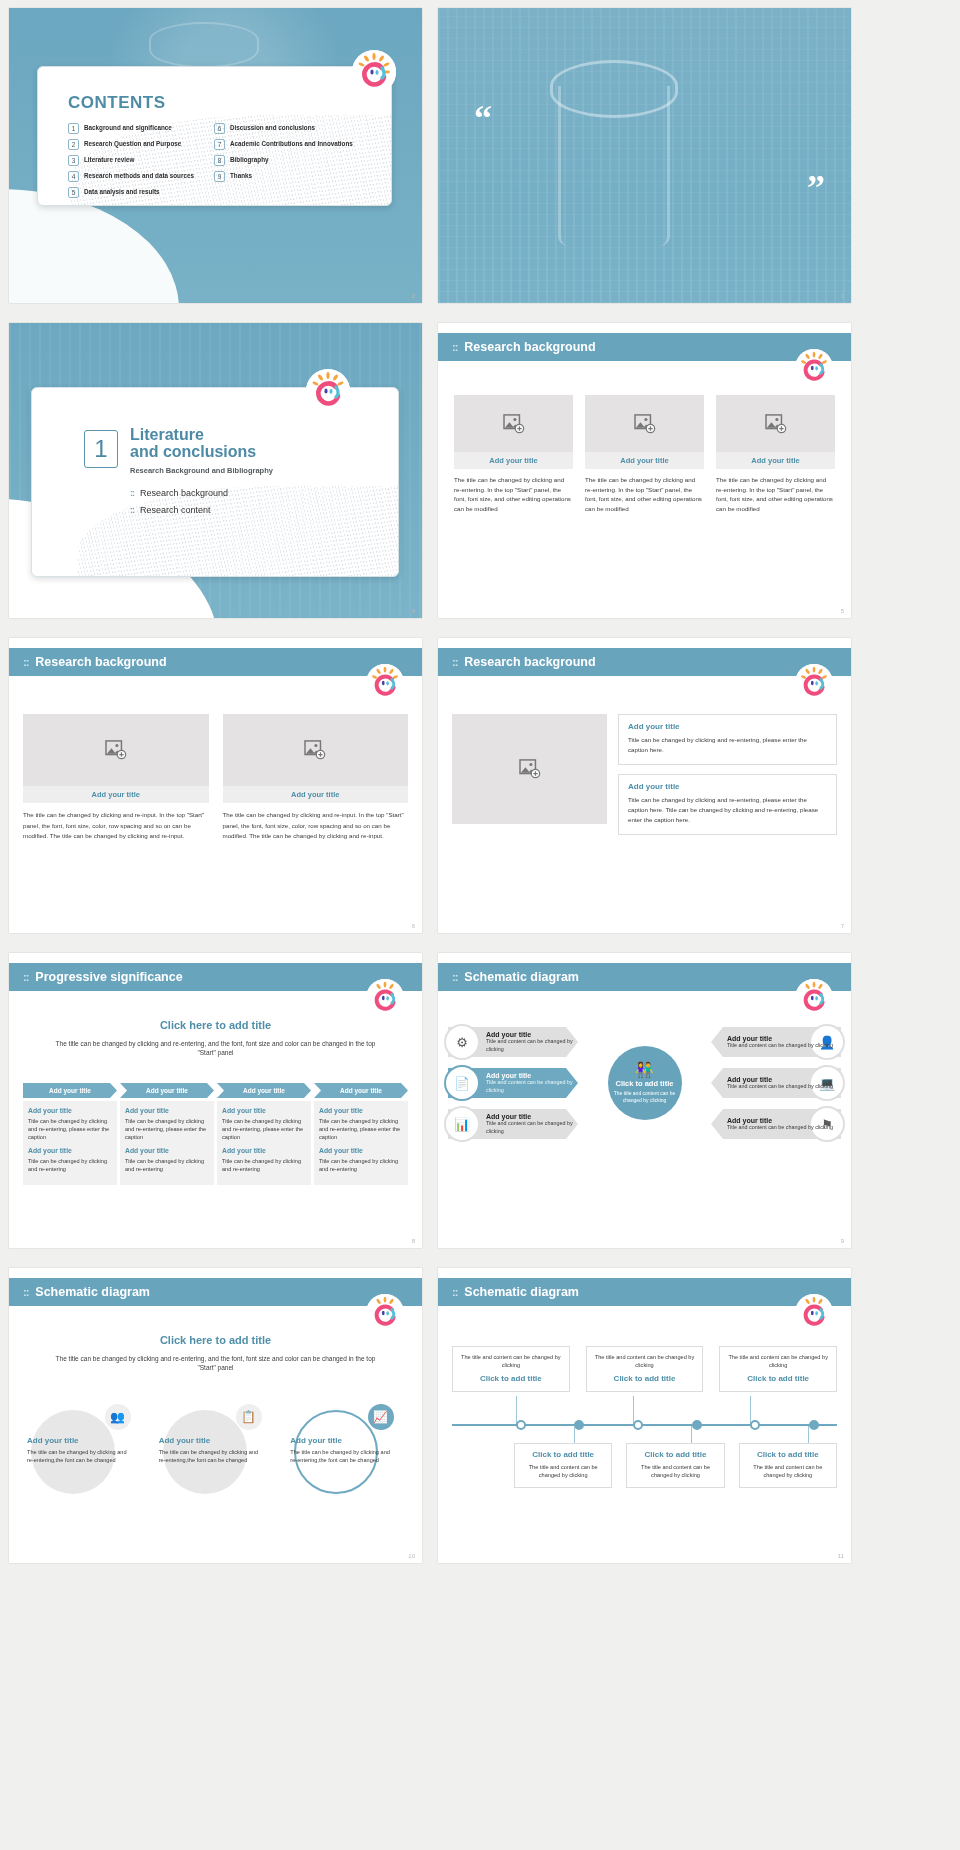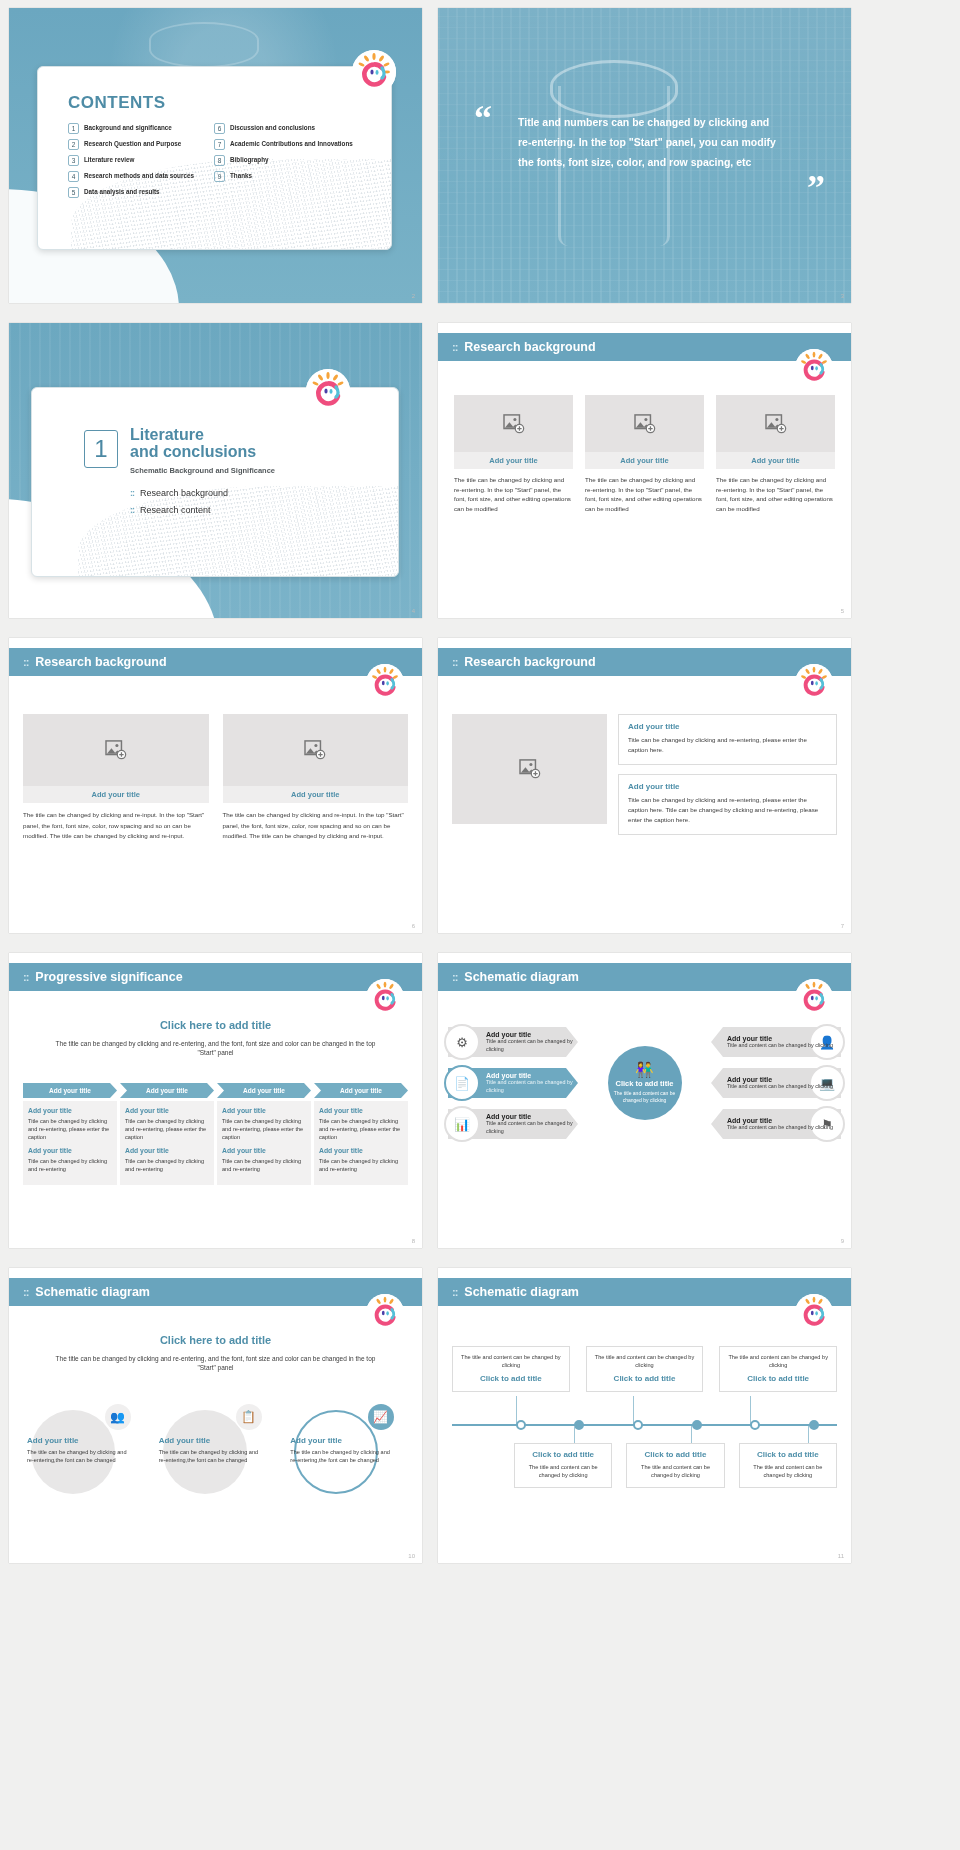--- a/index.html
+++ b/index.html
@@ -37,21 +37,21 @@
   .s2 .bldg { position:absolute; inset:0;
      background:
       radial-gradient(ellipse at 52% 22%, rgba(255,255,255,.16) 0 14%, transparent 38%),
       linear-gradient(180deg,#6ba7c0,#79b2c7);
      opacity:1; }
   .s2 .tower { position:absolute; left:140px; top:14px; width:110px; height:46px;
      border-radius:50%/40%; border:2px solid rgba(255,255,255,.22); }
   .s2 .whitewave { position:absolute; left:-10px; bottom:-6px; width:180px; height:120px;
      background:#fff; border-radius:0 100% 0 0 / 0 100% 0 0; opacity:.95;}
   .card {
-    position:absolute; left:28px; top:58px; width:355px; height:184px;
+    position:absolute; left:28px; top:58px; width:355px; height:140px;
     background:#fff; border:1px solid #d7e2e6; border-radius:6px;
     box-shadow:0 2px 6px rgba(0,0,0,.14);
     overflow:hidden;
   }
   .card .mesh { position:absolute; right:-10px; bottom:-20px; width:330px; height:110px;
     background:
       repeating-linear-gradient(76deg, rgba(140,160,175,.22) 0 .5px, transparent .5px 3px),
       repeating-linear-gradient(-8deg, rgba(140,160,175,.10) 0 .5px, transparent .5px 4px);
     border-radius:60% 0 0 0; }
   .contents-title { position:absolute; left:30px; top:26px;
@@ -277,21 +277,20 @@
     </div>
     <div class="pagenum">2</div>
   </div>
 
   <div class="slide s3">
     <div class="photo"></div>
     <div class="twr"></div>
     <div class="twr2"></div>
     <div class="qmark open">“</div>
     <div class="qmark close">”</div>
-    <div class="quote-text">Title and numbers can be changed by clicking and re-entering. In the top "Start" panel, you can modify the fonts, font size, color, and row spacing, etc</div>
     <div class="pagenum">3</div>
   </div>
 
   <div class="slide s4">
     <div class="photo" style="position:absolute;inset:0;opacity:.12;background:repeating-linear-gradient(90deg,rgba(255,255,255,.5) 0 2px,transparent 2px 10px);"></div>
     <div class="whitewave"></div>
     <div class="logo" style="right:72px; top:46px;">
       <svg viewBox="0 0 44 44">
         <circle cx="22" cy="22" r="22" fill="#fff"></circle>
         <g fill="#f6a43b">
@@ -307,21 +306,21 @@
         <ellipse cx="25" cy="22.4" rx="1.5" ry="2.4" fill="#54c0d8"></ellipse>
       </svg>
     </div>
     <div class="card">
       <div class="mesh"></div>
       <div class="sec-num">1</div>
       <div class="sec-title">
         <span>Literature</span><br>
         <span>and conclusions</span>
       </div>
-      <div class="sec-sub">Schematic Background and Significance</div>
+      <div class="sec-sub">Research Background and Bibliography</div>
       <div class="sec-list">
         <div class="sec-li">
           <span class="dots">::</span>
           <span>Research background</span>
         </div>
         <div class="sec-li">
           <span class="dots">::</span>
           <span>Research content</span>
         </div>
       </div>

